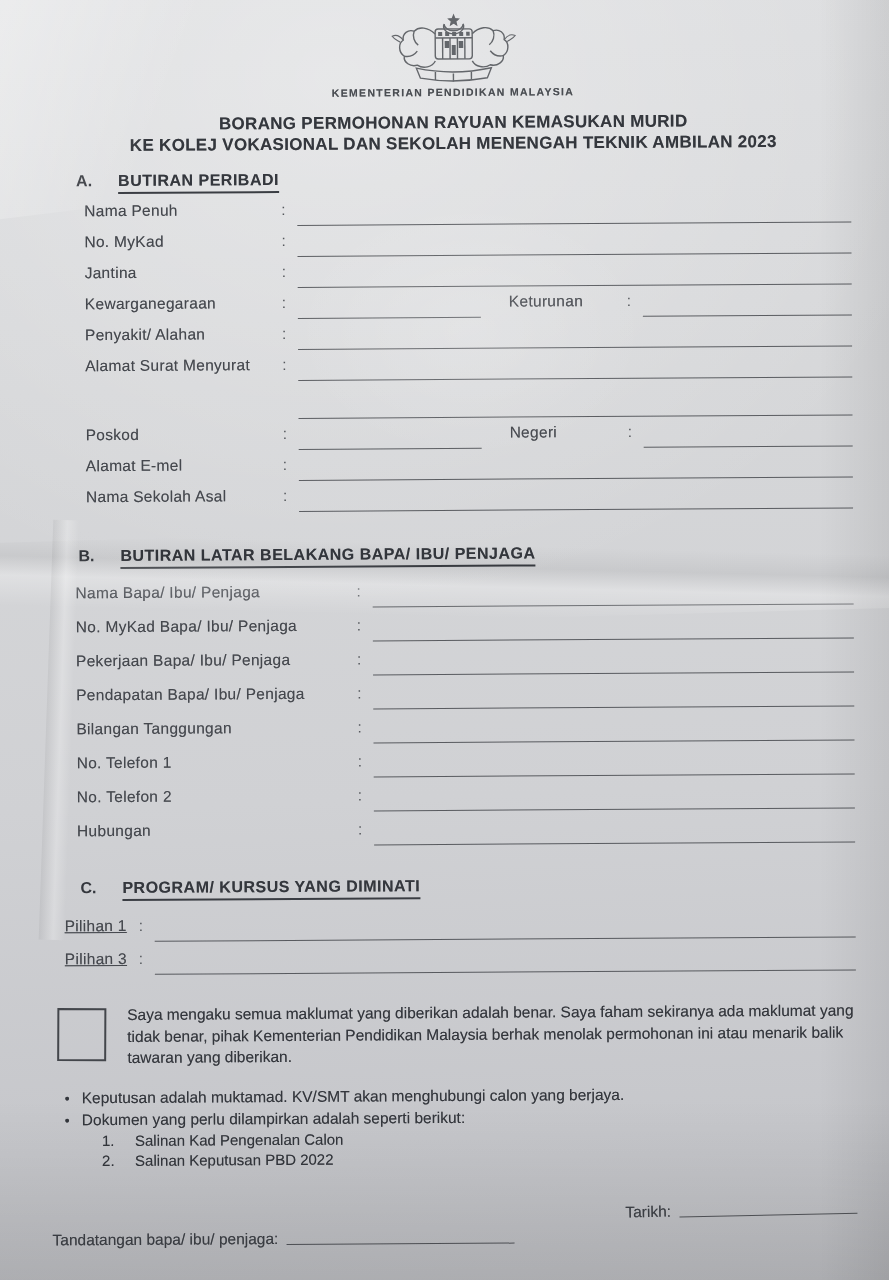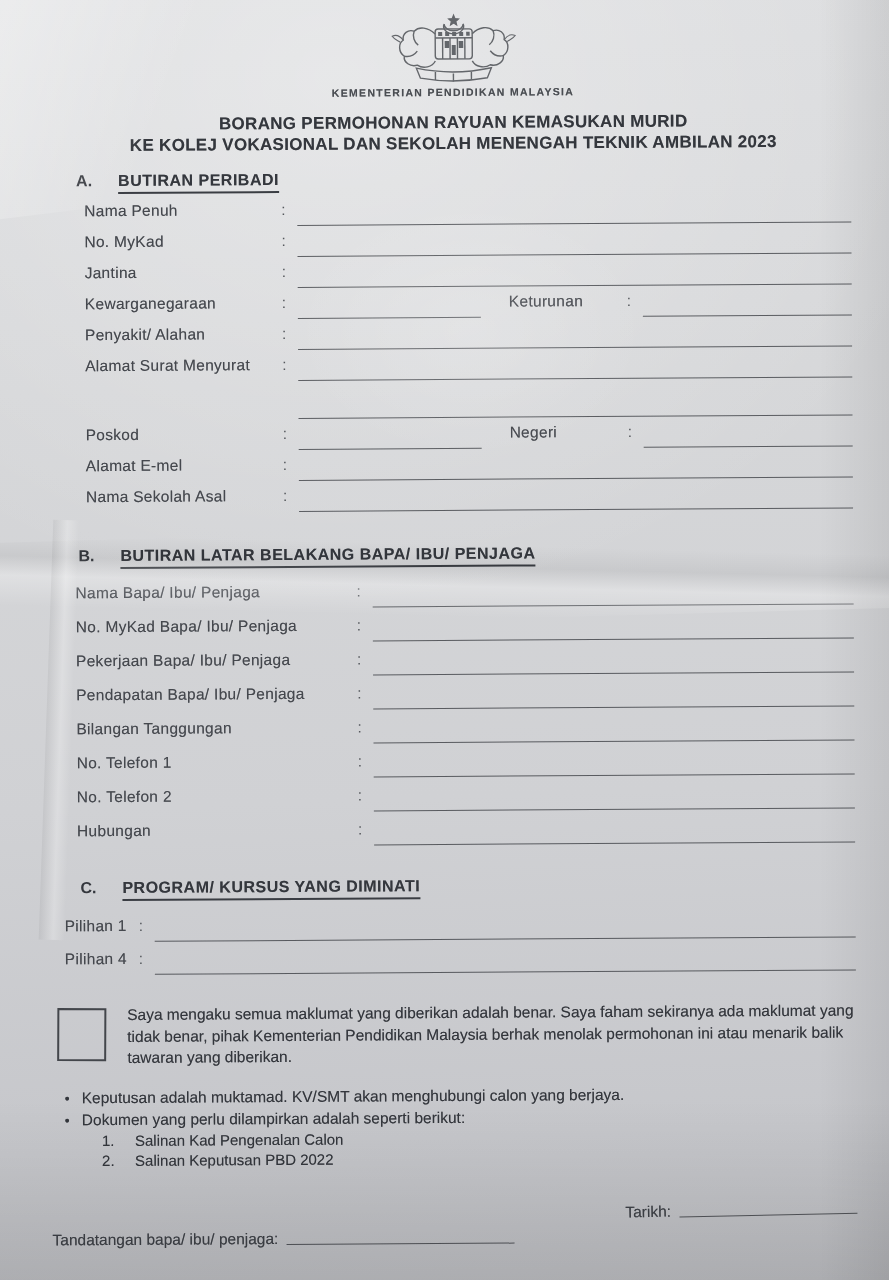--- a/index.html
+++ b/index.html
@@ -59,21 +59,21 @@
   .rowsA { margin-top:4px; padding-left:28px; }
   .rowsB { margin-top:6px; padding-left:17px; }
   .rowsC { margin-top:8px; padding-left:4px; }
   .frow { display:flex; align-items:flex-end; height:31px; }
   .rowsB .frow { height:34px; }
   .rowsC .frow { height:33px; }
   .fl { font-size:15.5px; letter-spacing:0.3px; color:#45484e; padding-bottom:9px; white-space:nowrap;
     text-shadow:0 0 0.5px rgba(69,72,78,0.5); }
   .rowsA .fl { width:197px; }
   .rowsB .fl { width:281px; }
-  .rowsC .fl { width:74px; }
+  .rowsC .fl { width:74px;text-decoration:underline; }
   .fc { width:16px; font-size:15.5px; color:#54575c; padding-bottom:9px; }
   .fline { flex:1; border-bottom:1.4px solid rgba(55,58,63,0.78); margin-bottom:2px; height:2px; }
   .fline.short { flex:0 0 183px; }
   .fl2 { margin-left:28px; width:118px; font-size:15.5px; letter-spacing:0.3px; color:#45484e;
     padding-bottom:9px; text-shadow:0 0 0.5px rgba(69,72,78,0.5); }
   .frow.extra { height:38px; }
   .fspacer { width:213px; }
 
   
   .decl { display:flex; margin-top:26px; }
@@ -276,21 +276,21 @@
       <span class="sec-title">PROGRAM/ KURSUS YANG DIMINATI</span>
     </div>
 
     <div class="rows rowsC">
       <div class="frow">
         <span class="fl">Pilihan 1</span>
         <span class="fc">:</span>
         <span class="fline"></span>
       </div>
       <div class="frow">
-        <span class="fl">Pilihan 4</span>
+        <span class="fl">Pilihan 3</span>
         <span class="fc">:</span>
         <span class="fline"></span>
       </div>
     </div>
 
     <div class="decl">
       <div class="chkbox"></div>
       <div class="decl-text">Saya mengaku semua maklumat yang diberikan adalah benar. Saya faham sekiranya ada maklumat yang tidak benar, pihak Kementerian Pendidikan Malaysia berhak menolak permohonan ini atau menarik balik tawaran yang diberikan.</div>
     </div>
 

